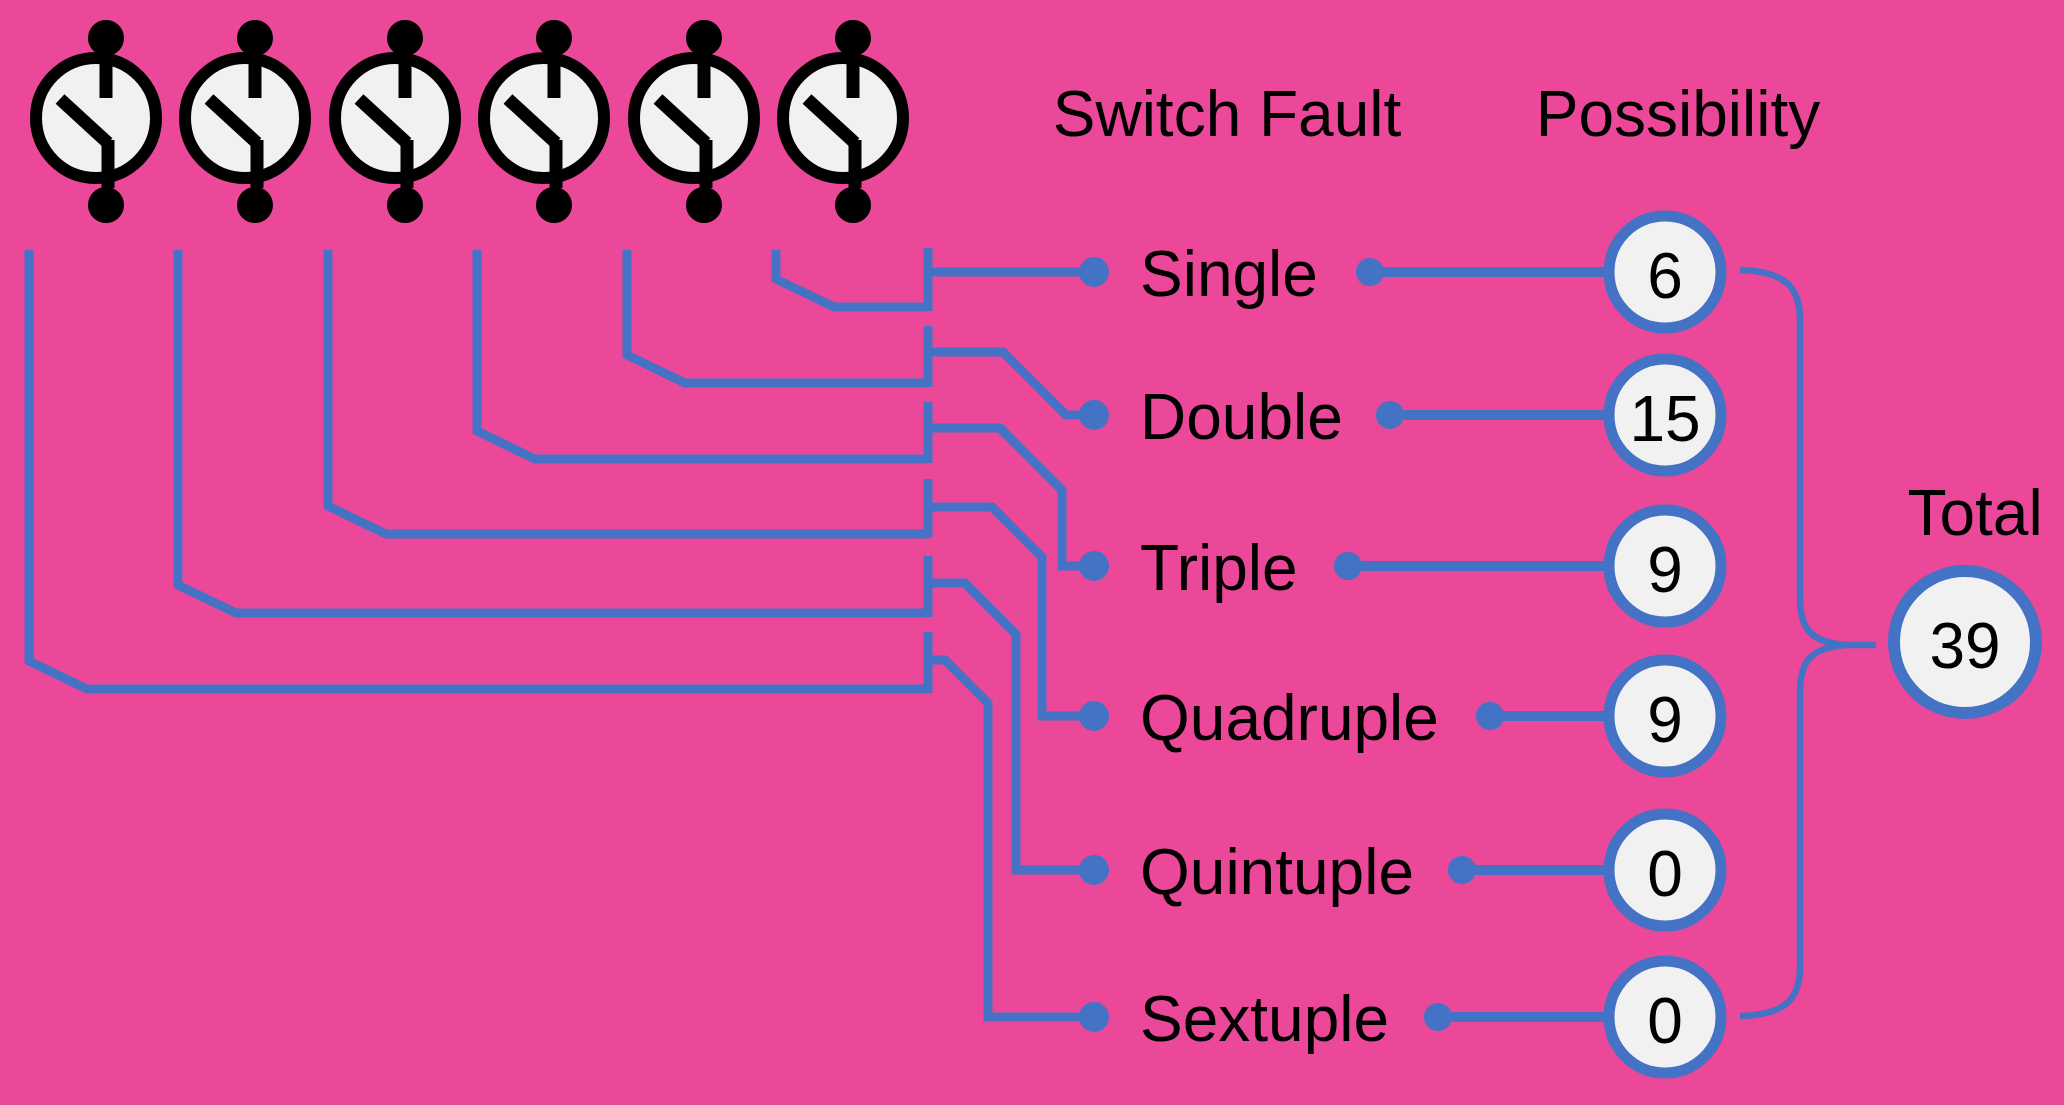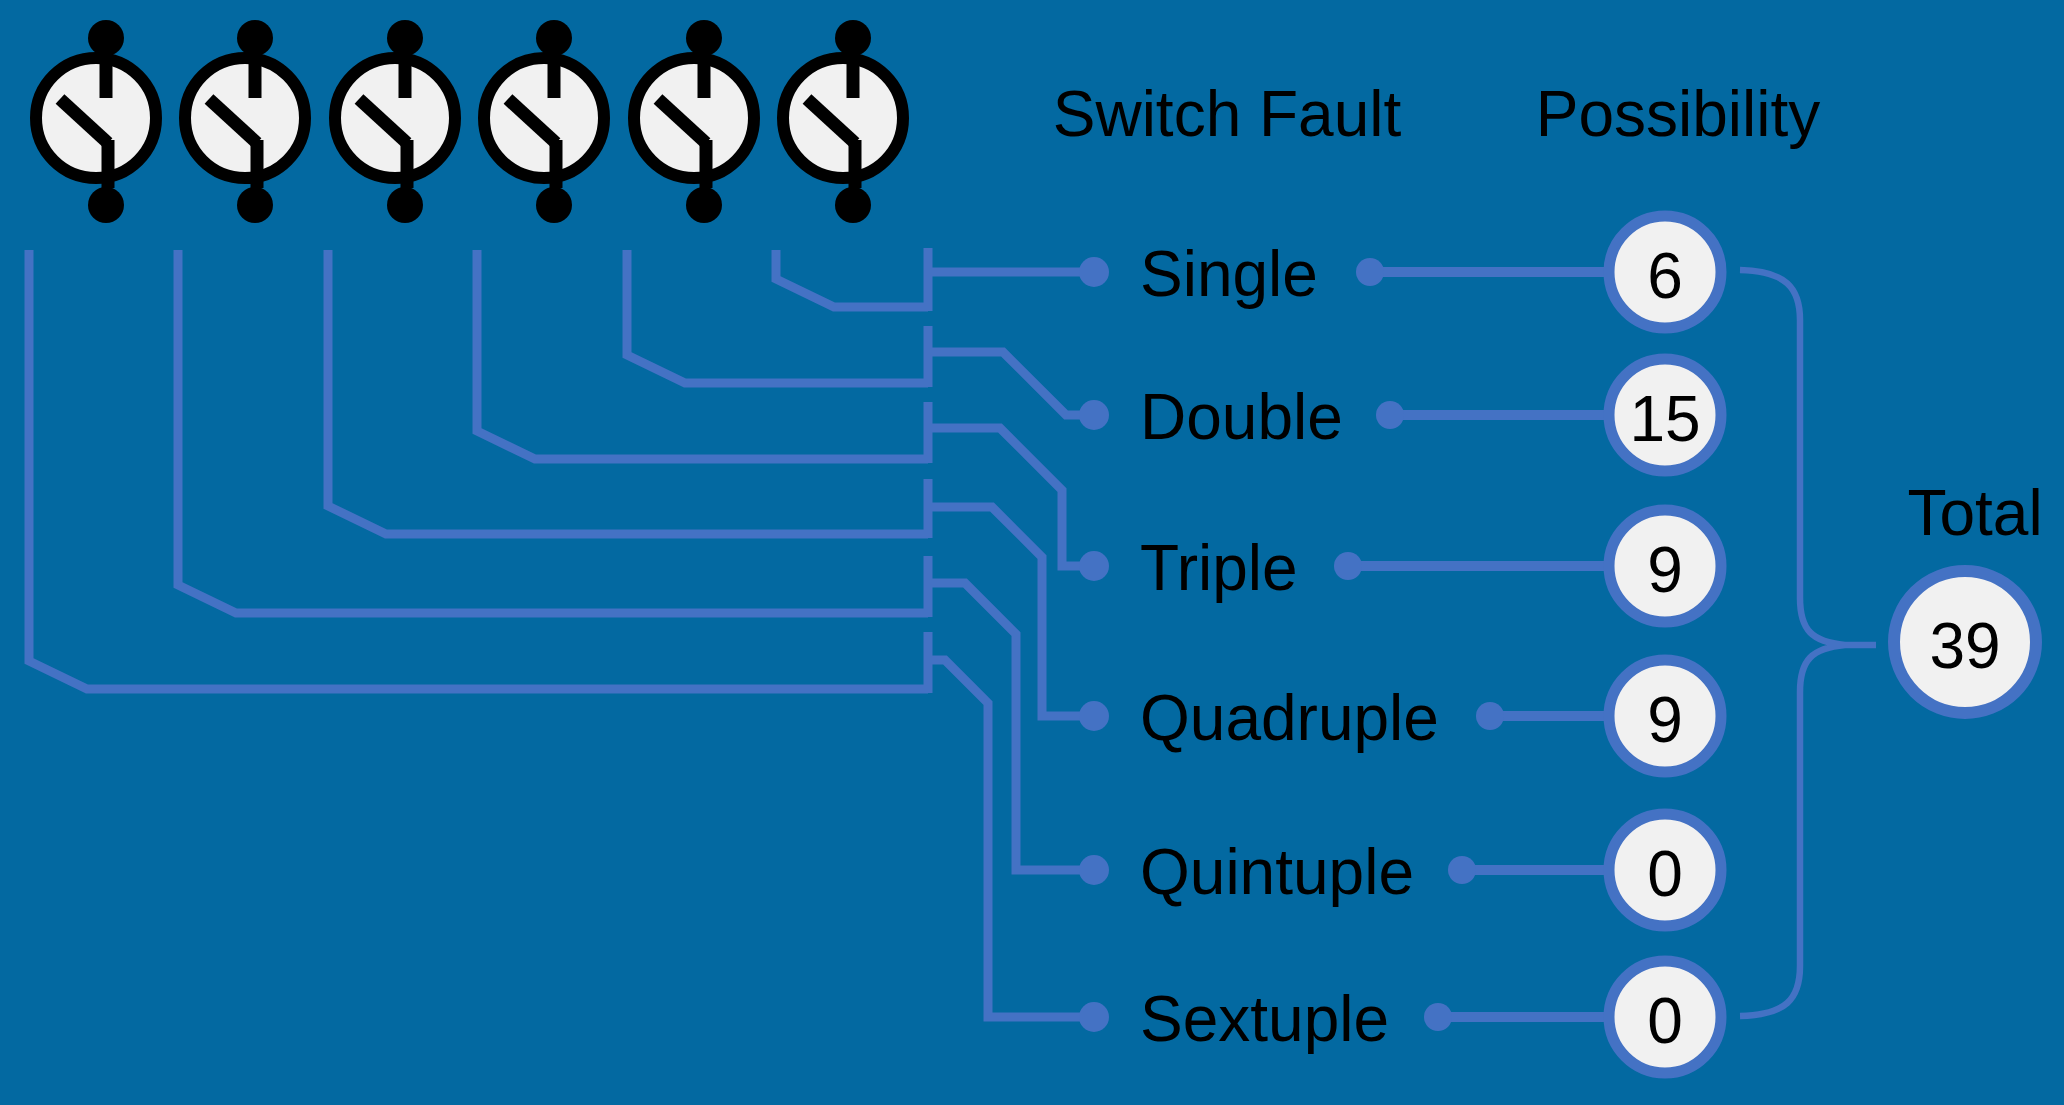--- a/index.html
+++ b/index.html
@@ -4,21 +4,21 @@
 <style>
   html, body {
     margin: 0;
     padding: 0;
     background: #ffffff;
   }
   .stage {
     position: relative;
     width: 2064px;
     height: 1105px;
-    background: #0369a1;
+    background: #ec4899;
     overflow: hidden;
   }
   svg { display: block; }
   text {
     font-family: "Liberation Sans", "DejaVu Sans", sans-serif;
     fill: #000000;
   }
   .hdr   { font-size: 64px; }
   .rowlbl{ font-size: 64px; }
   .num   { font-size: 64px; }

